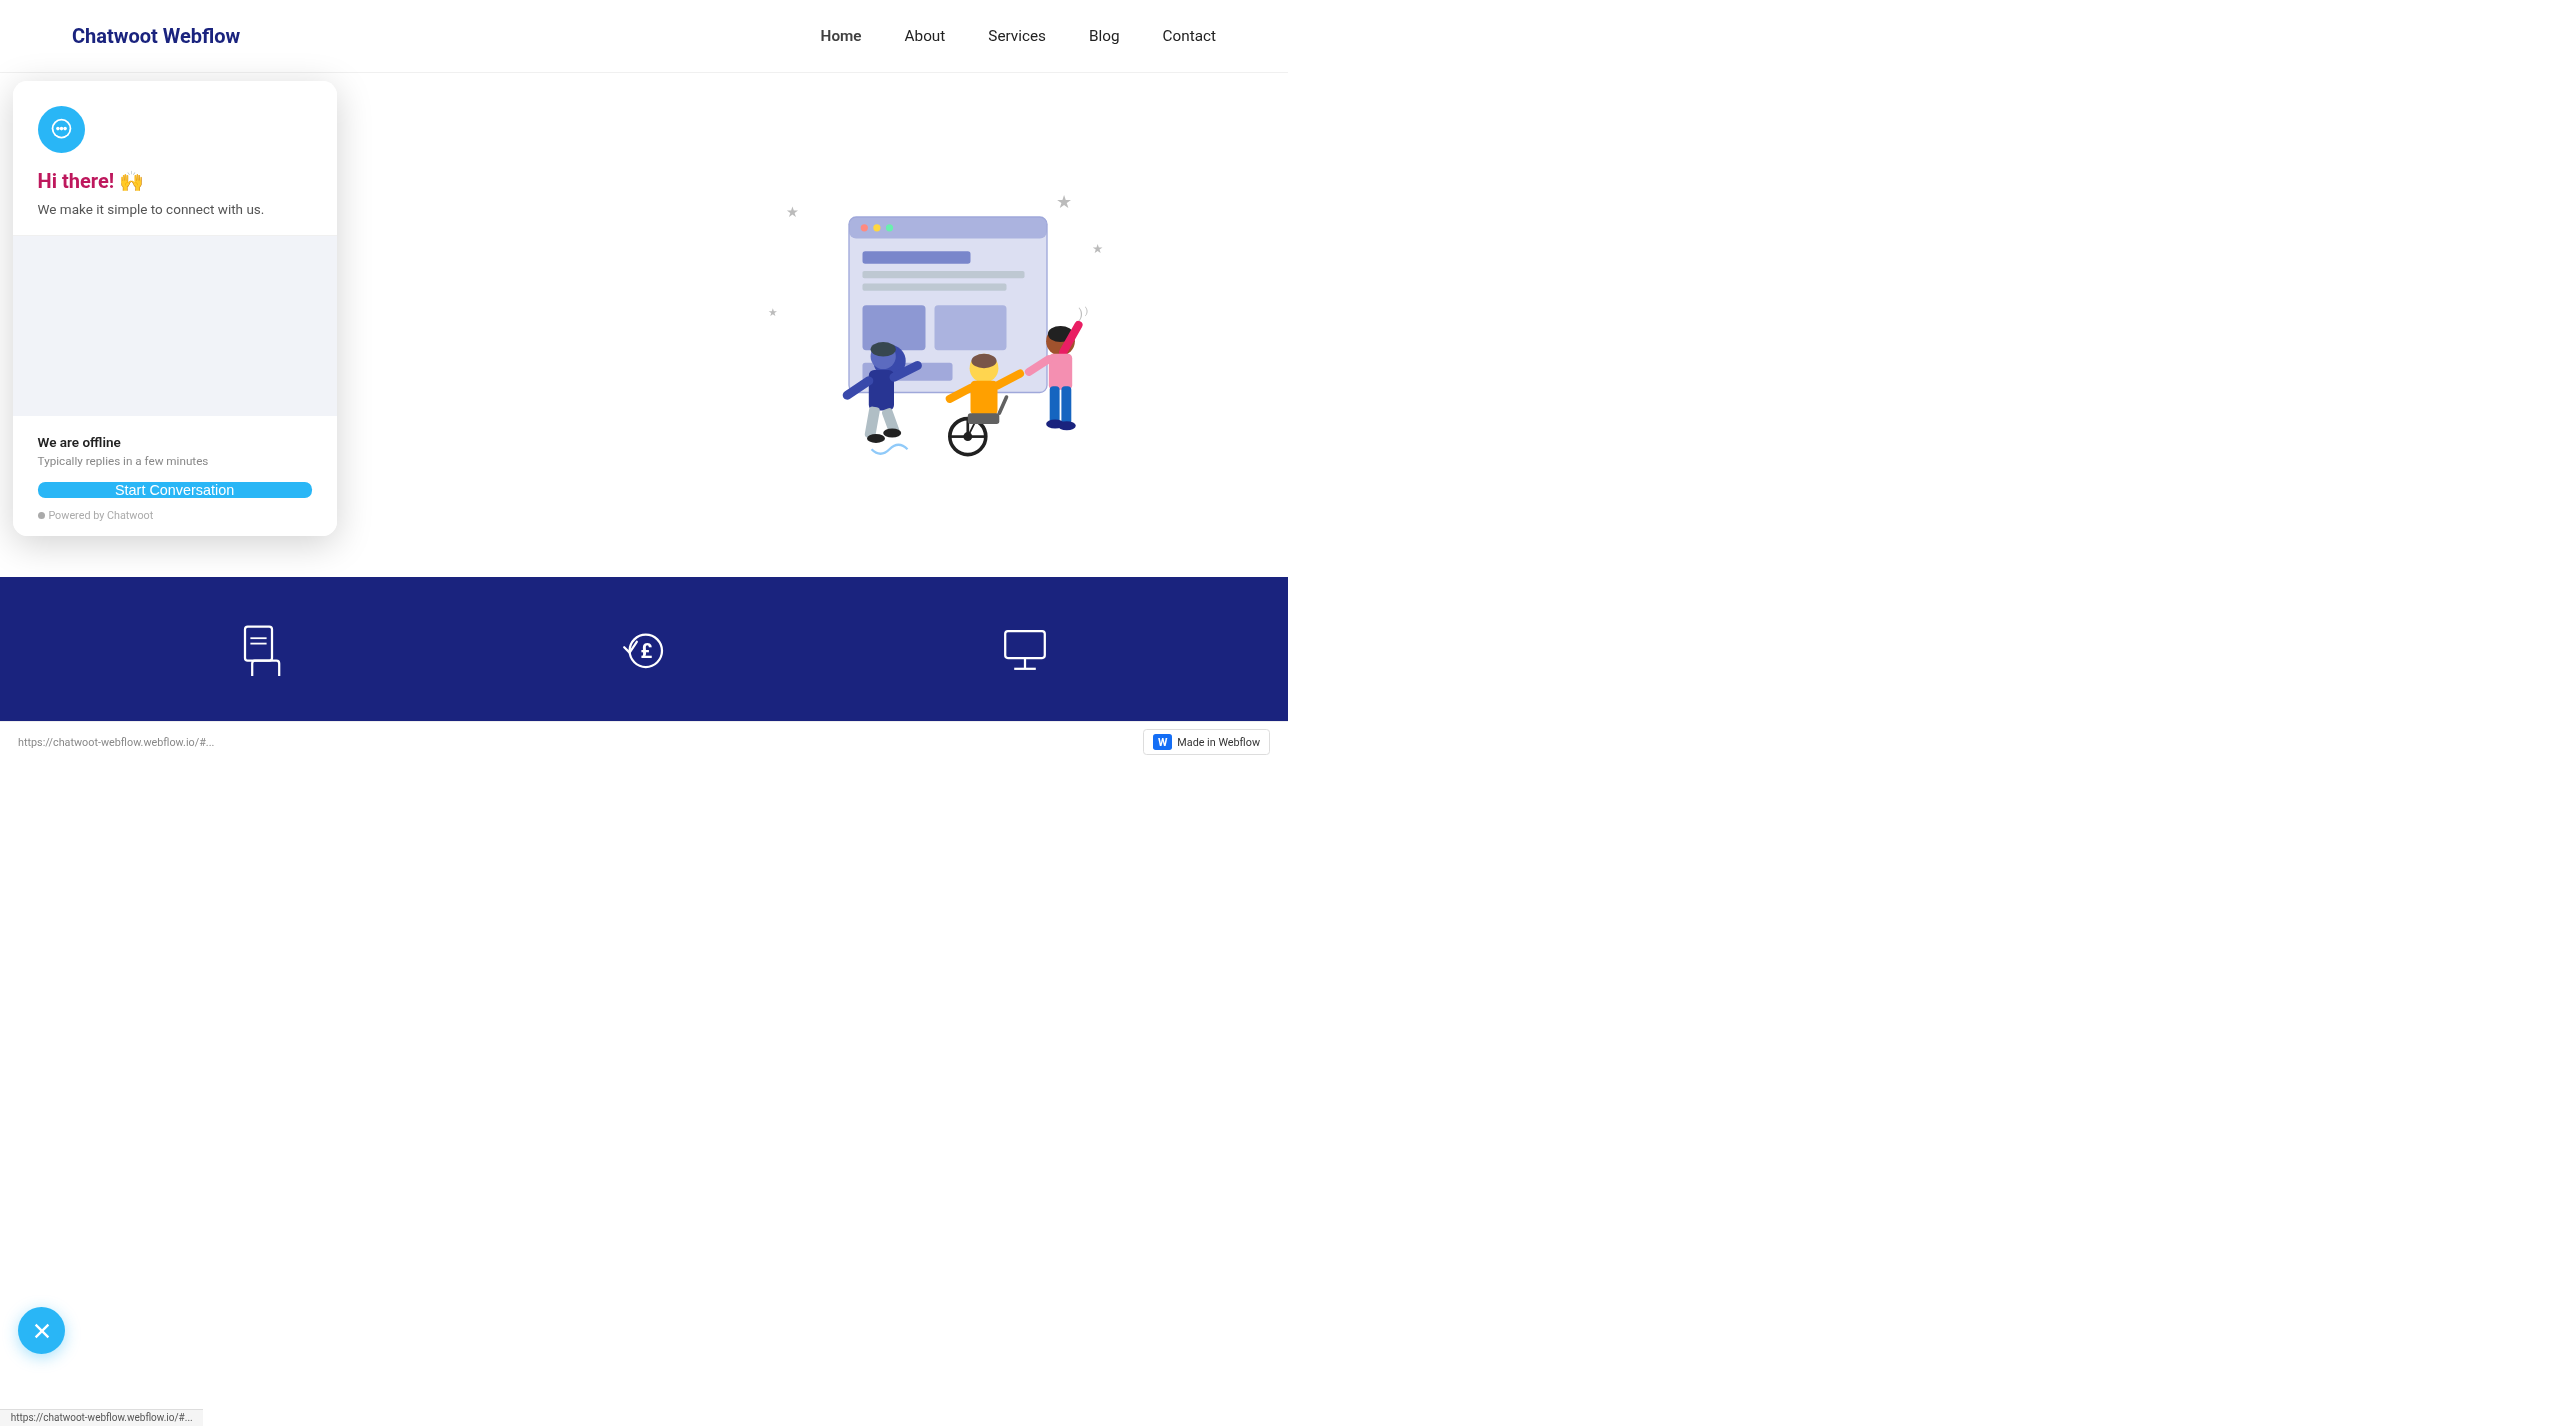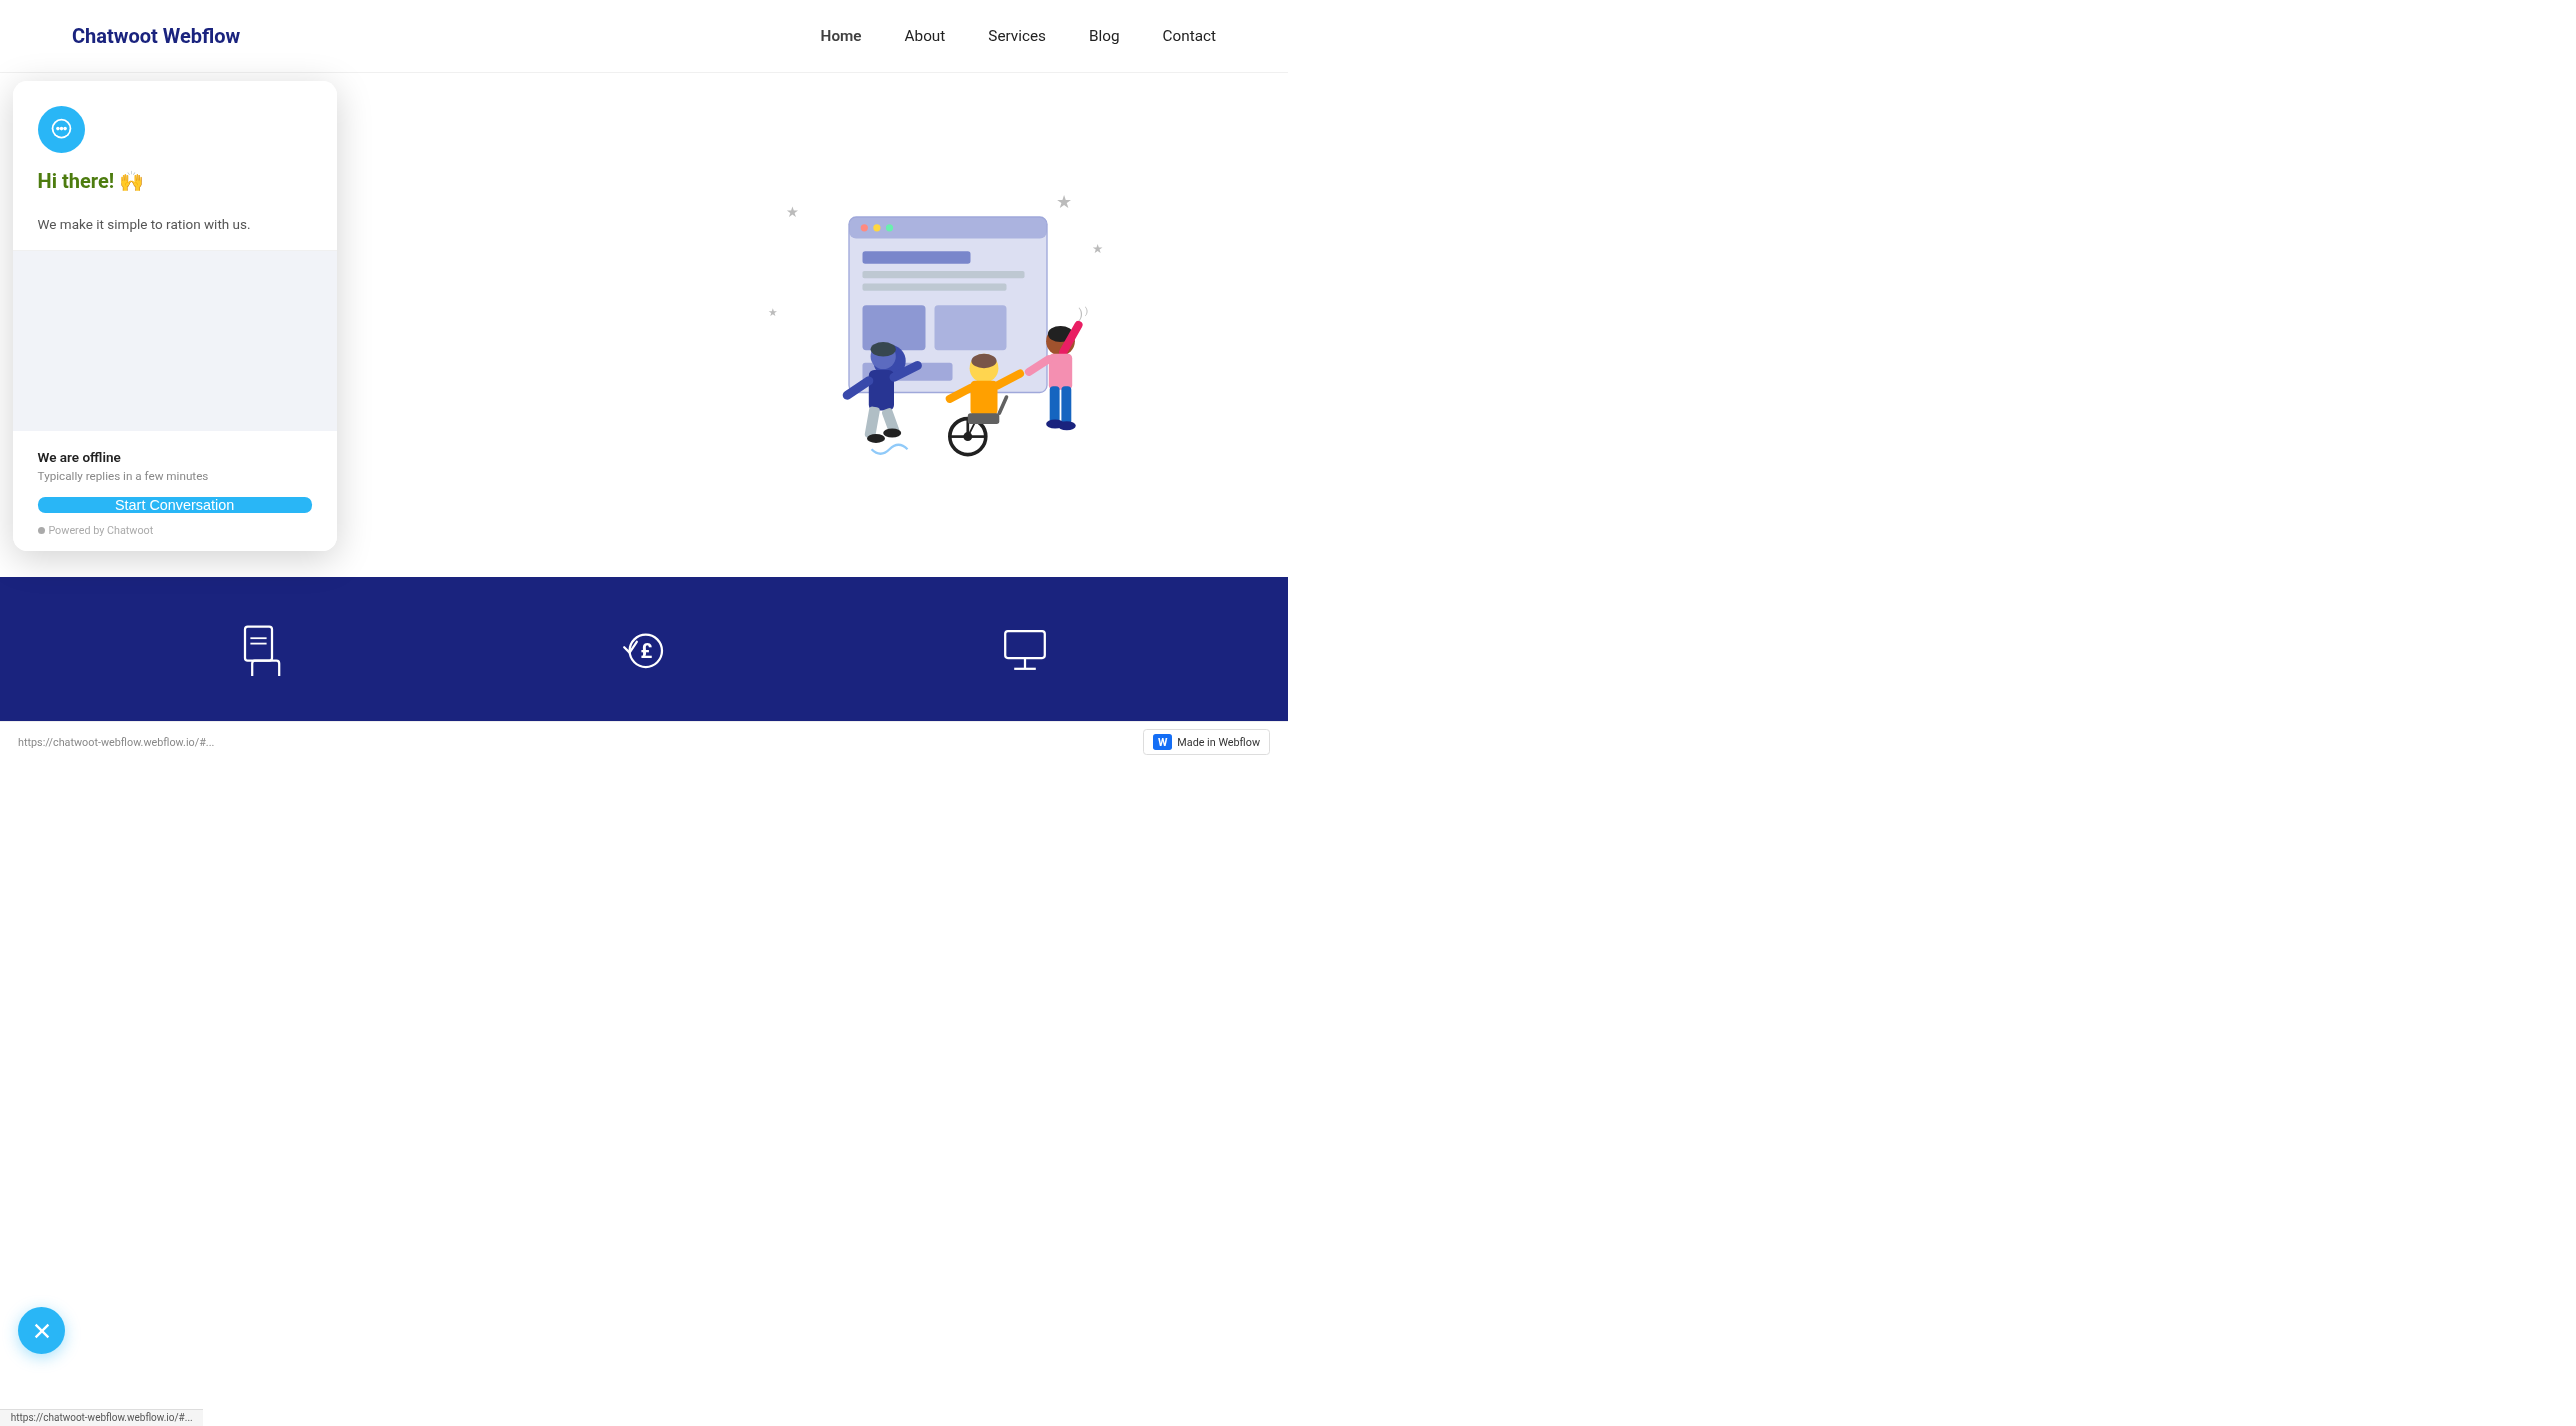--- a/index.html
+++ b/index.html
@@ -157,22 +157,22 @@
       margin-bottom: 16px;
     }
     .chat-logo svg {
       width: 25px;
       height: 25px;
       fill: #fff;
     }
     .chat-greeting {
       font-size: 20px;
       font-weight: 700;
-      color: #4d7c0f;
-      margin-bottom: 23px;
+      color: #be185d;
+      margin-bottom: 8px;
     }
     .chat-description {
       font-size: 13.5px;
       color: #555;
     }
     .chat-body {
       background: #f1f3f8;
       padding: 0;
       min-height: 180px;
     }
@@ -405,21 +405,21 @@
 
       <svg viewBox="0 0 28 28" fill="white">
         <circle cx="14" cy="13" r="11" fill="white"></circle>
         <circle cx="14" cy="13" r="9" fill="#29b6f6"></circle>
         <circle cx="10" cy="13" r="2" fill="white"></circle>
         <circle cx="14" cy="13" r="2" fill="white"></circle>
         <circle cx="18" cy="13" r="2" fill="white"></circle>
       </svg>
     </div>
     <div class="chat-greeting">Hi there! 🙌</div>
-    <div class="chat-description">We make it simple to ration with us.</div>
+    <div class="chat-description">We make it simple to connect with us.</div>
   </div>
   <div class="chat-body">
     <div class="chat-spacer"></div>
   </div>
   <div class="chat-footer">
     <div class="chat-offline-status">We are offline</div>
     <div class="chat-offline-detail">Typically replies in a few minutes</div>
     <button class="chat-start-btn">Start Conversation</button>
     <div class="chat-powered">
       <span class="chat-powered-dot"></span>

